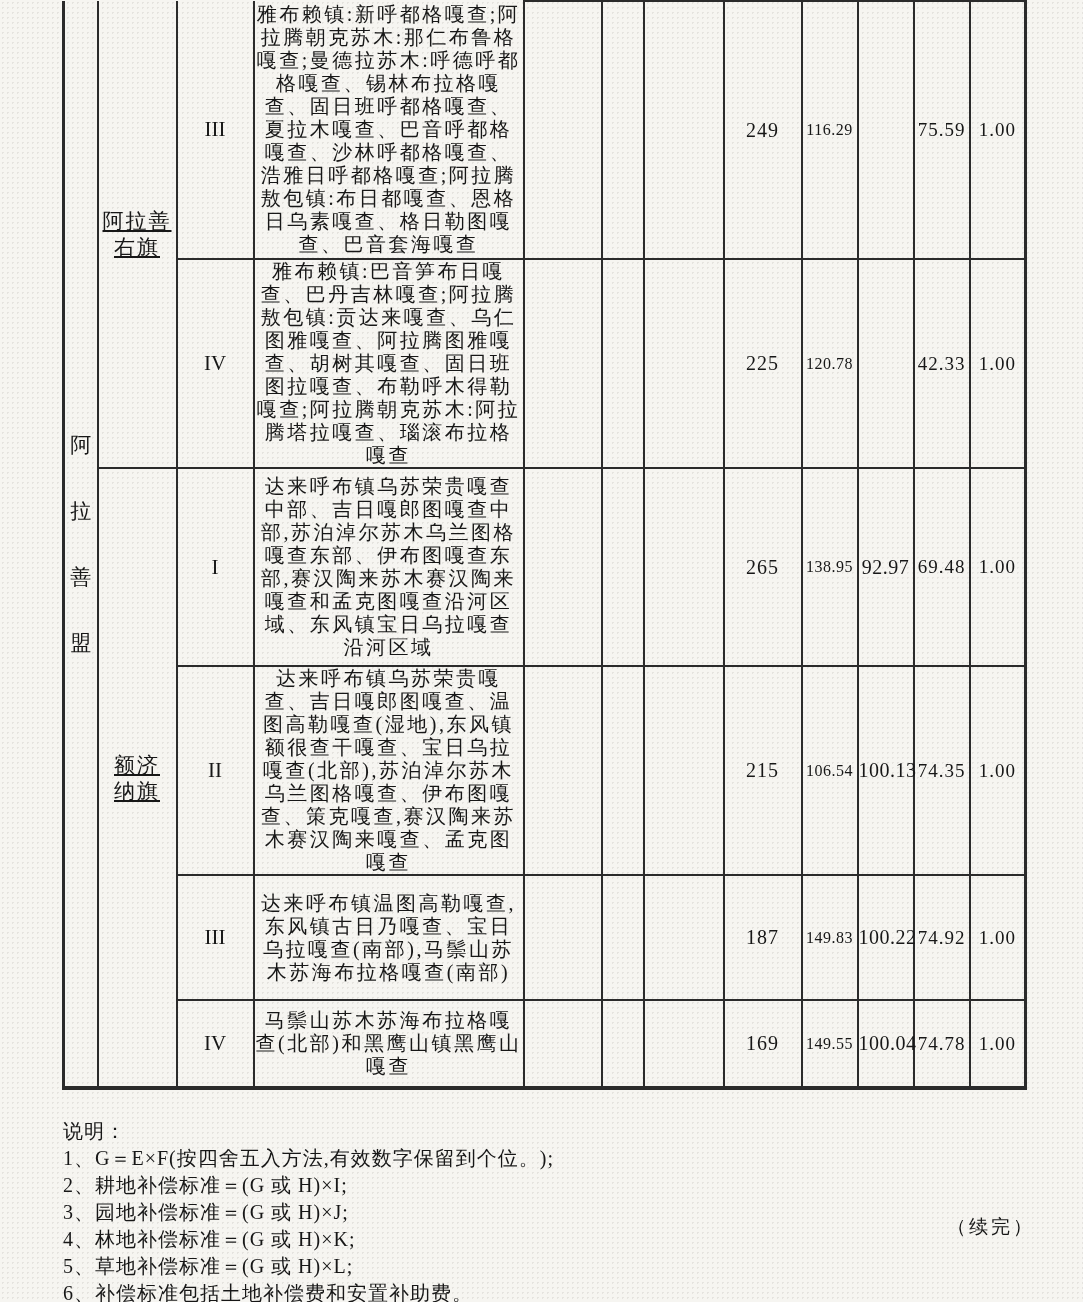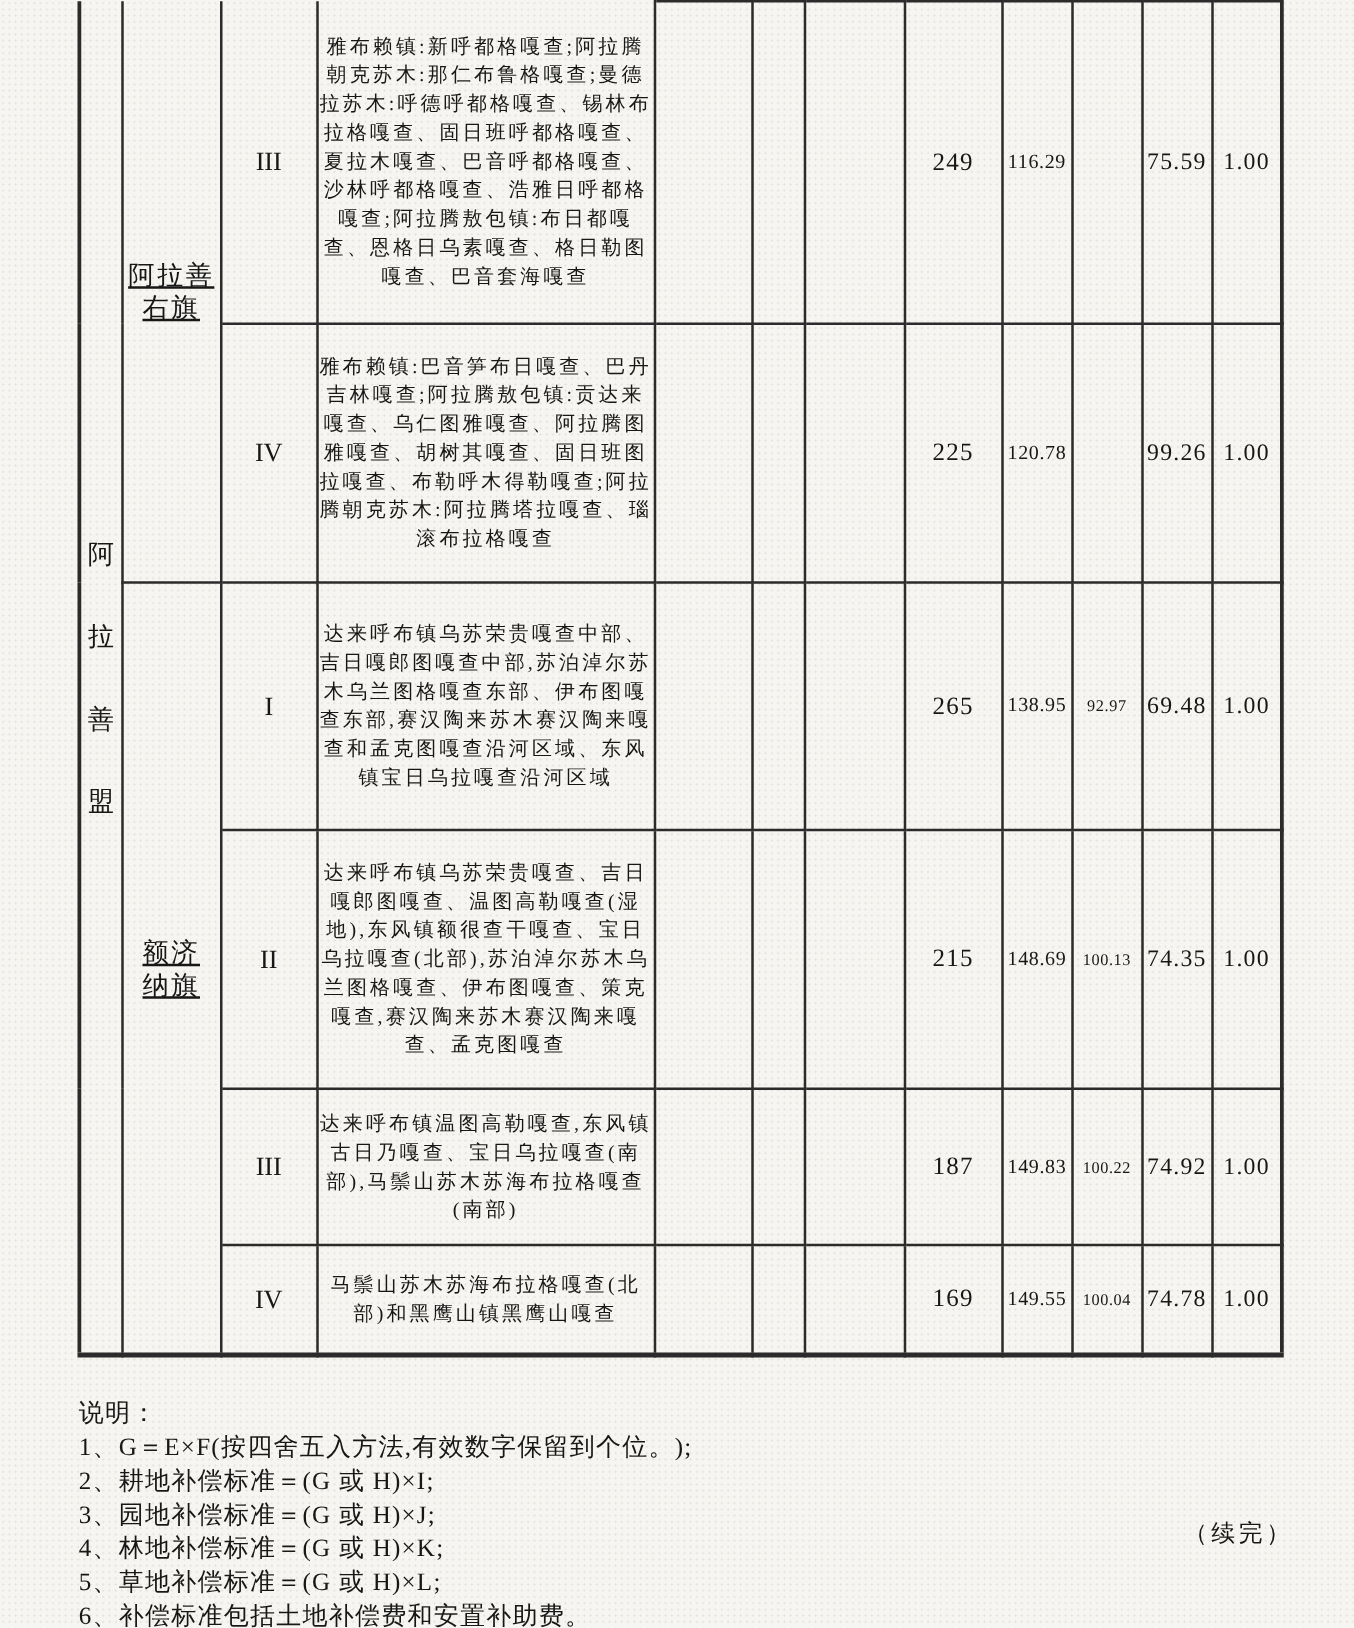--- a/index.html
+++ b/index.html
@@ -41,29 +41,29 @@
     white-space:pre-line;
     letter-spacing:2px;
     text-decoration:underline;
   }
   td.grade-cell{font-size:21px;letter-spacing:0px;}
   td.region-cell{
     vertical-align:top;
     text-align:justify;
     text-justify:inter-ideograph;
     word-break:break-all;
-    font-size:16px;
+    font-size:20px;
     line-height:23px;
     letter-spacing:2.5px;
     padding:5px 3px 0 5px;
     margin-top:44px;
   }
   td.c8{font-size:20px;letter-spacing:1px;}
   td.c9{font-size:16px;letter-spacing:0.5px;}
-  td.c10{font-size:13px;letter-spacing:0.5px;}
+  td.c10{font-size:20px;letter-spacing:0.5px;}
   td.c11{font-size:19px;letter-spacing:1px;}
   td.c12{font-size:19px;letter-spacing:1px;margin-top:43px;}
   .notes{
     position:absolute;left:63px;top:1090px;width:940px;
     font-size:20px;line-height:27px;letter-spacing:1px;margin-top:28px;
   }
   .notes .note-line{white-space:nowrap;}
   .footer-note{
     position:absolute;right:48px;top:1214px;
     font-size:19px;letter-spacing:3px;
@@ -112,21 +112,21 @@
 
     <tr style="height:207px">
       <td class="grade-cell">IV</td>
       <td class="region-cell">雅布赖镇:巴音笋布日嘎查、巴丹吉林嘎查;阿拉腾敖包镇:贡达来嘎查、乌仁图雅嘎查、阿拉腾图雅嘎查、胡树其嘎查、固日班图拉嘎查、布勒呼木得勒嘎查;阿拉腾朝克苏木:阿拉腾塔拉嘎查、瑙滚布拉格嘎查</td>
       <td class="c5"></td>
       <td class="c6"></td>
       <td class="c7"></td>
       <td class="c8">225</td>
       <td class="c9">120.78</td>
       <td class="c10"></td>
-      <td class="c11">99.26</td>
+      <td class="c11">42.33</td>
       <td class="c12">1.00</td>
     </tr>
 
     <tr style="height:198px">
       <td class="banner-cell" rowspan="4">额济
 纳旗</td>
       <td class="grade-cell">I</td>
       <td class="region-cell">达来呼布镇乌苏荣贵嘎查中部、吉日嘎郎图嘎查中部,苏泊淖尔苏木乌兰图格嘎查东部、伊布图嘎查东部,赛汉陶来苏木赛汉陶来嘎查和孟克图嘎查沿河区域、东风镇宝日乌拉嘎查沿河区域</td>
       <td class="c5"></td>
       <td class="c6"></td>
@@ -138,21 +138,21 @@
       <td class="c12">1.00</td>
     </tr>
 
     <tr style="height:207px">
       <td class="grade-cell">II</td>
       <td class="region-cell">达来呼布镇乌苏荣贵嘎查、吉日嘎郎图嘎查、温图高勒嘎查(湿地),东风镇额很查干嘎查、宝日乌拉嘎查(北部),苏泊淖尔苏木乌兰图格嘎查、伊布图嘎查、策克嘎查,赛汉陶来苏木赛汉陶来嘎查、孟克图嘎查</td>
       <td class="c5"></td>
       <td class="c6"></td>
       <td class="c7"></td>
       <td class="c8">215</td>
-      <td class="c9">148.69</td>
+      <td class="c9">106.54</td>
       <td class="c10">100.13</td>
       <td class="c11">74.35</td>
       <td class="c12">1.00</td>
     </tr>
 
     <tr style="height:125px">
       <td class="grade-cell">III</td>
       <td class="region-cell">达来呼布镇温图高勒嘎查,东风镇古日乃嘎查、宝日乌拉嘎查(南部),马鬃山苏木苏海布拉格嘎查(南部)</td>
       <td class="c5"></td>
       <td class="c6"></td>

